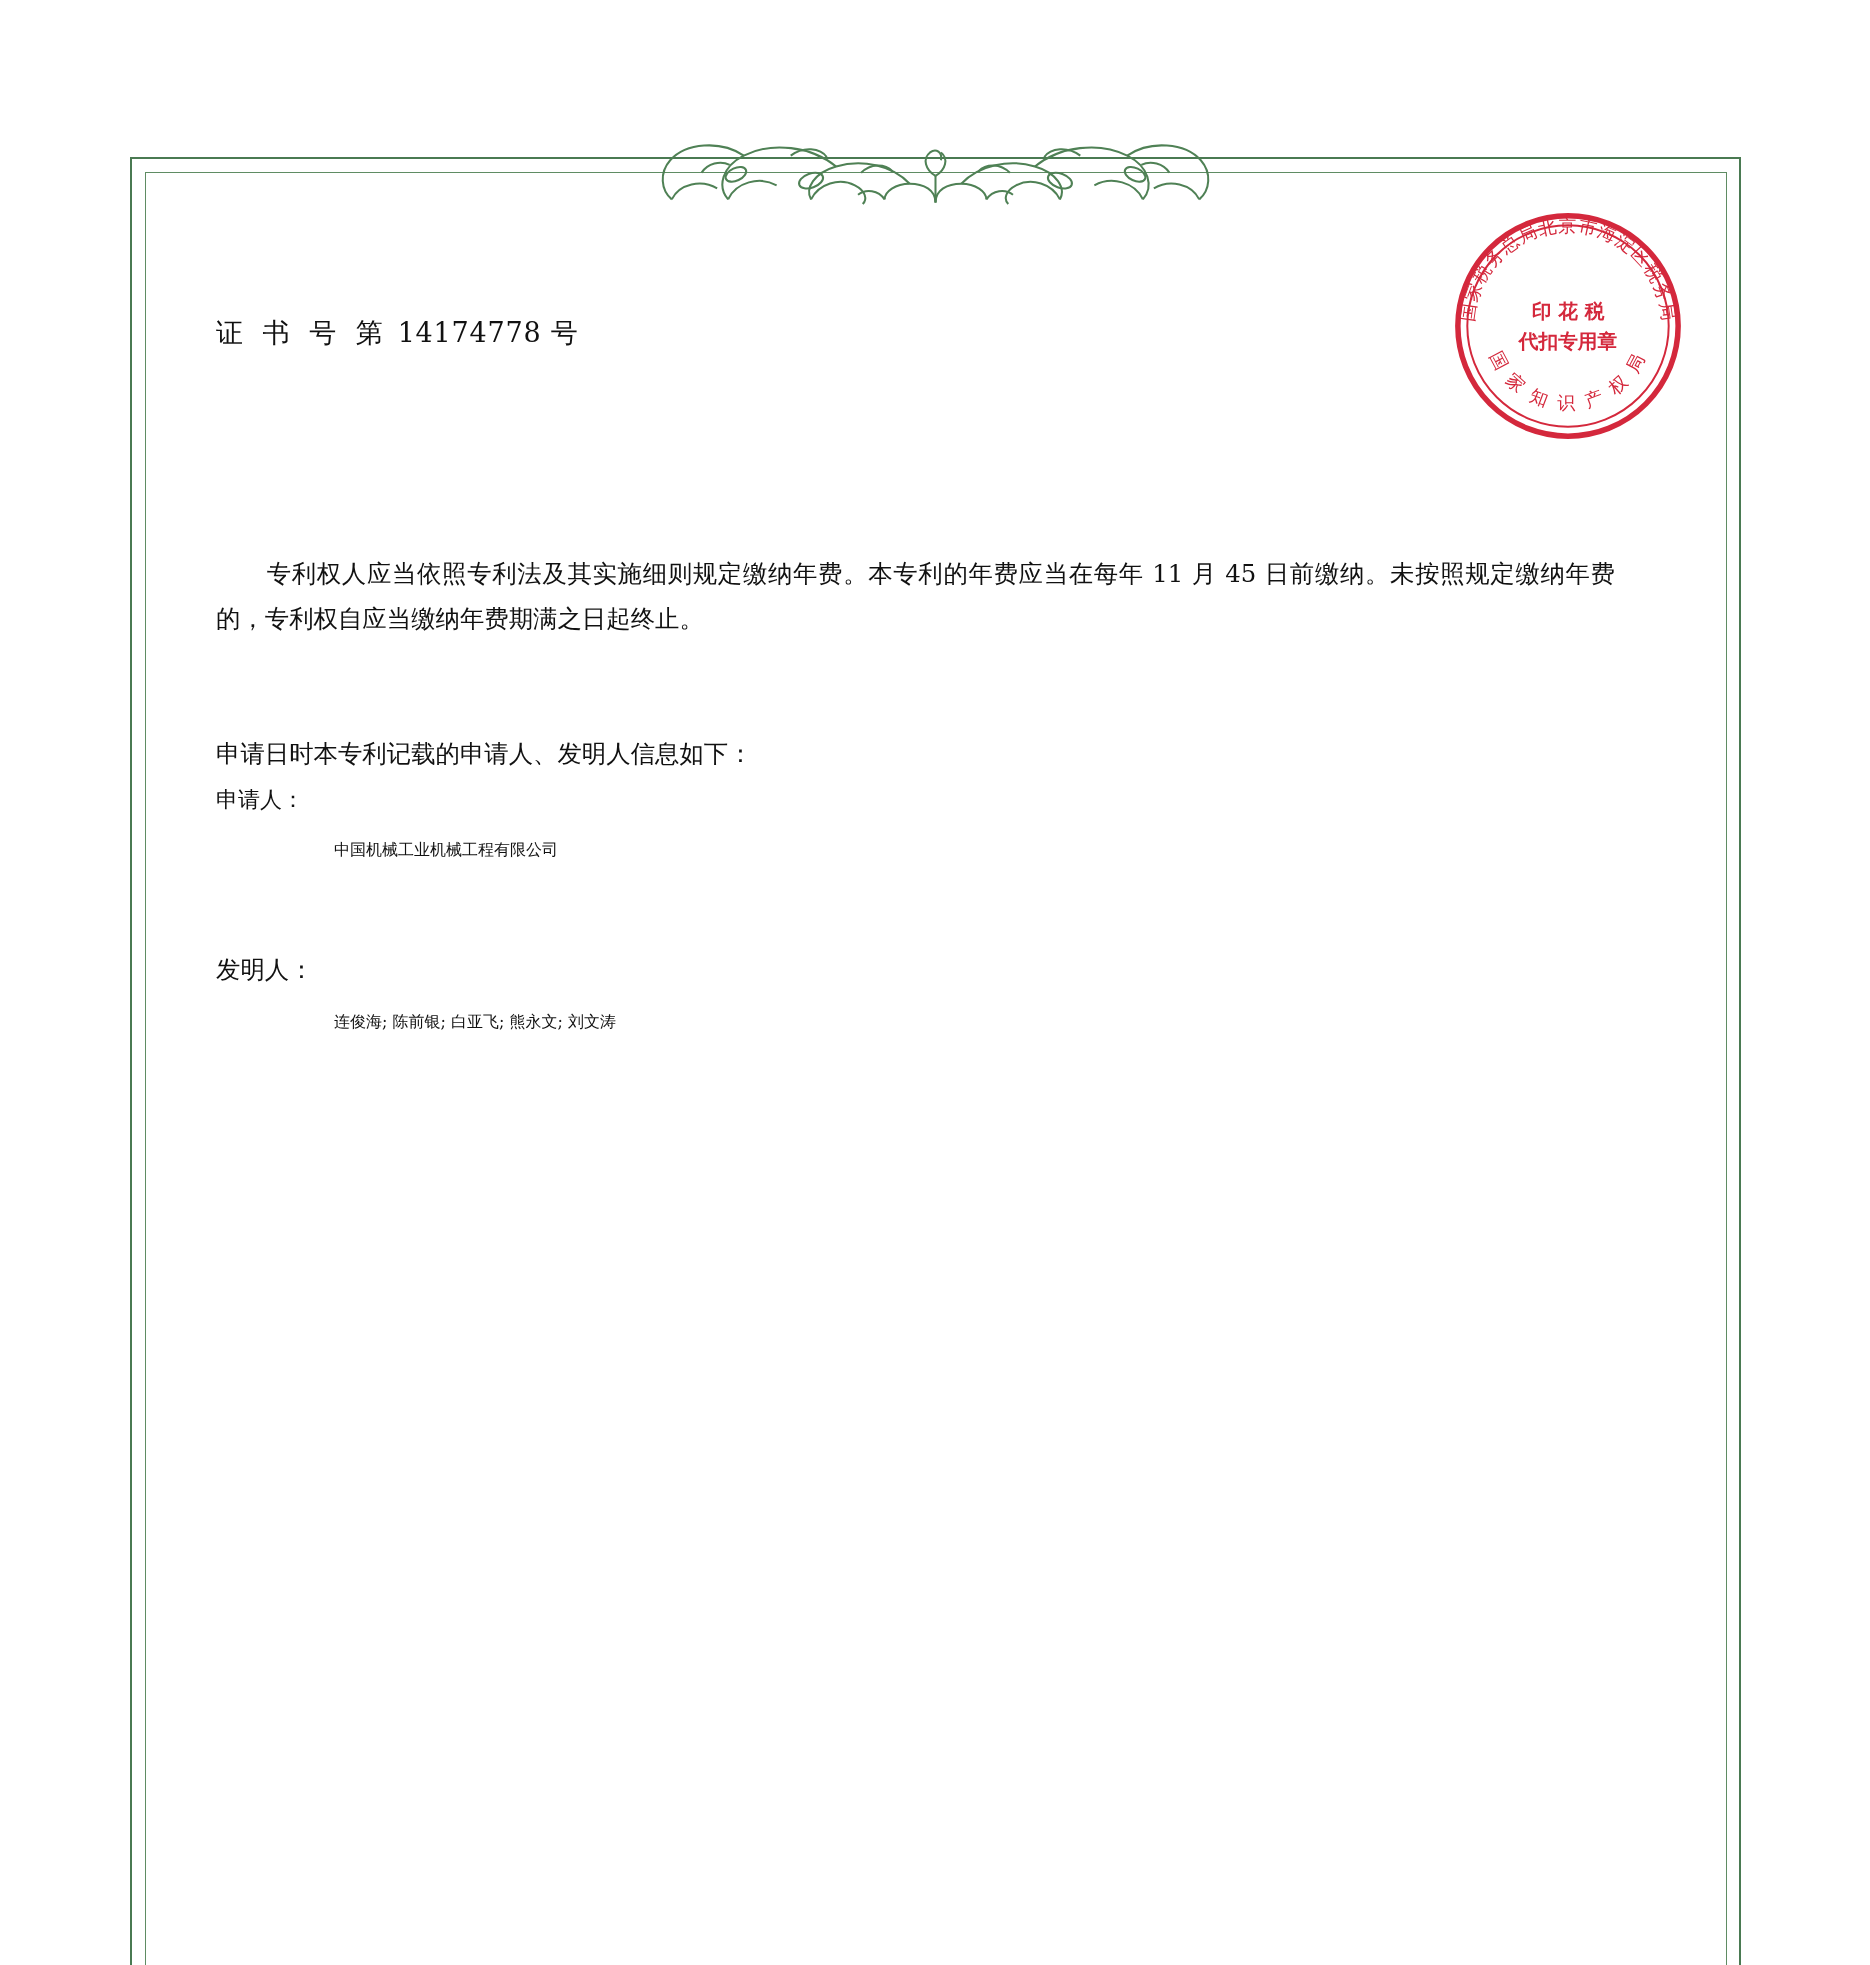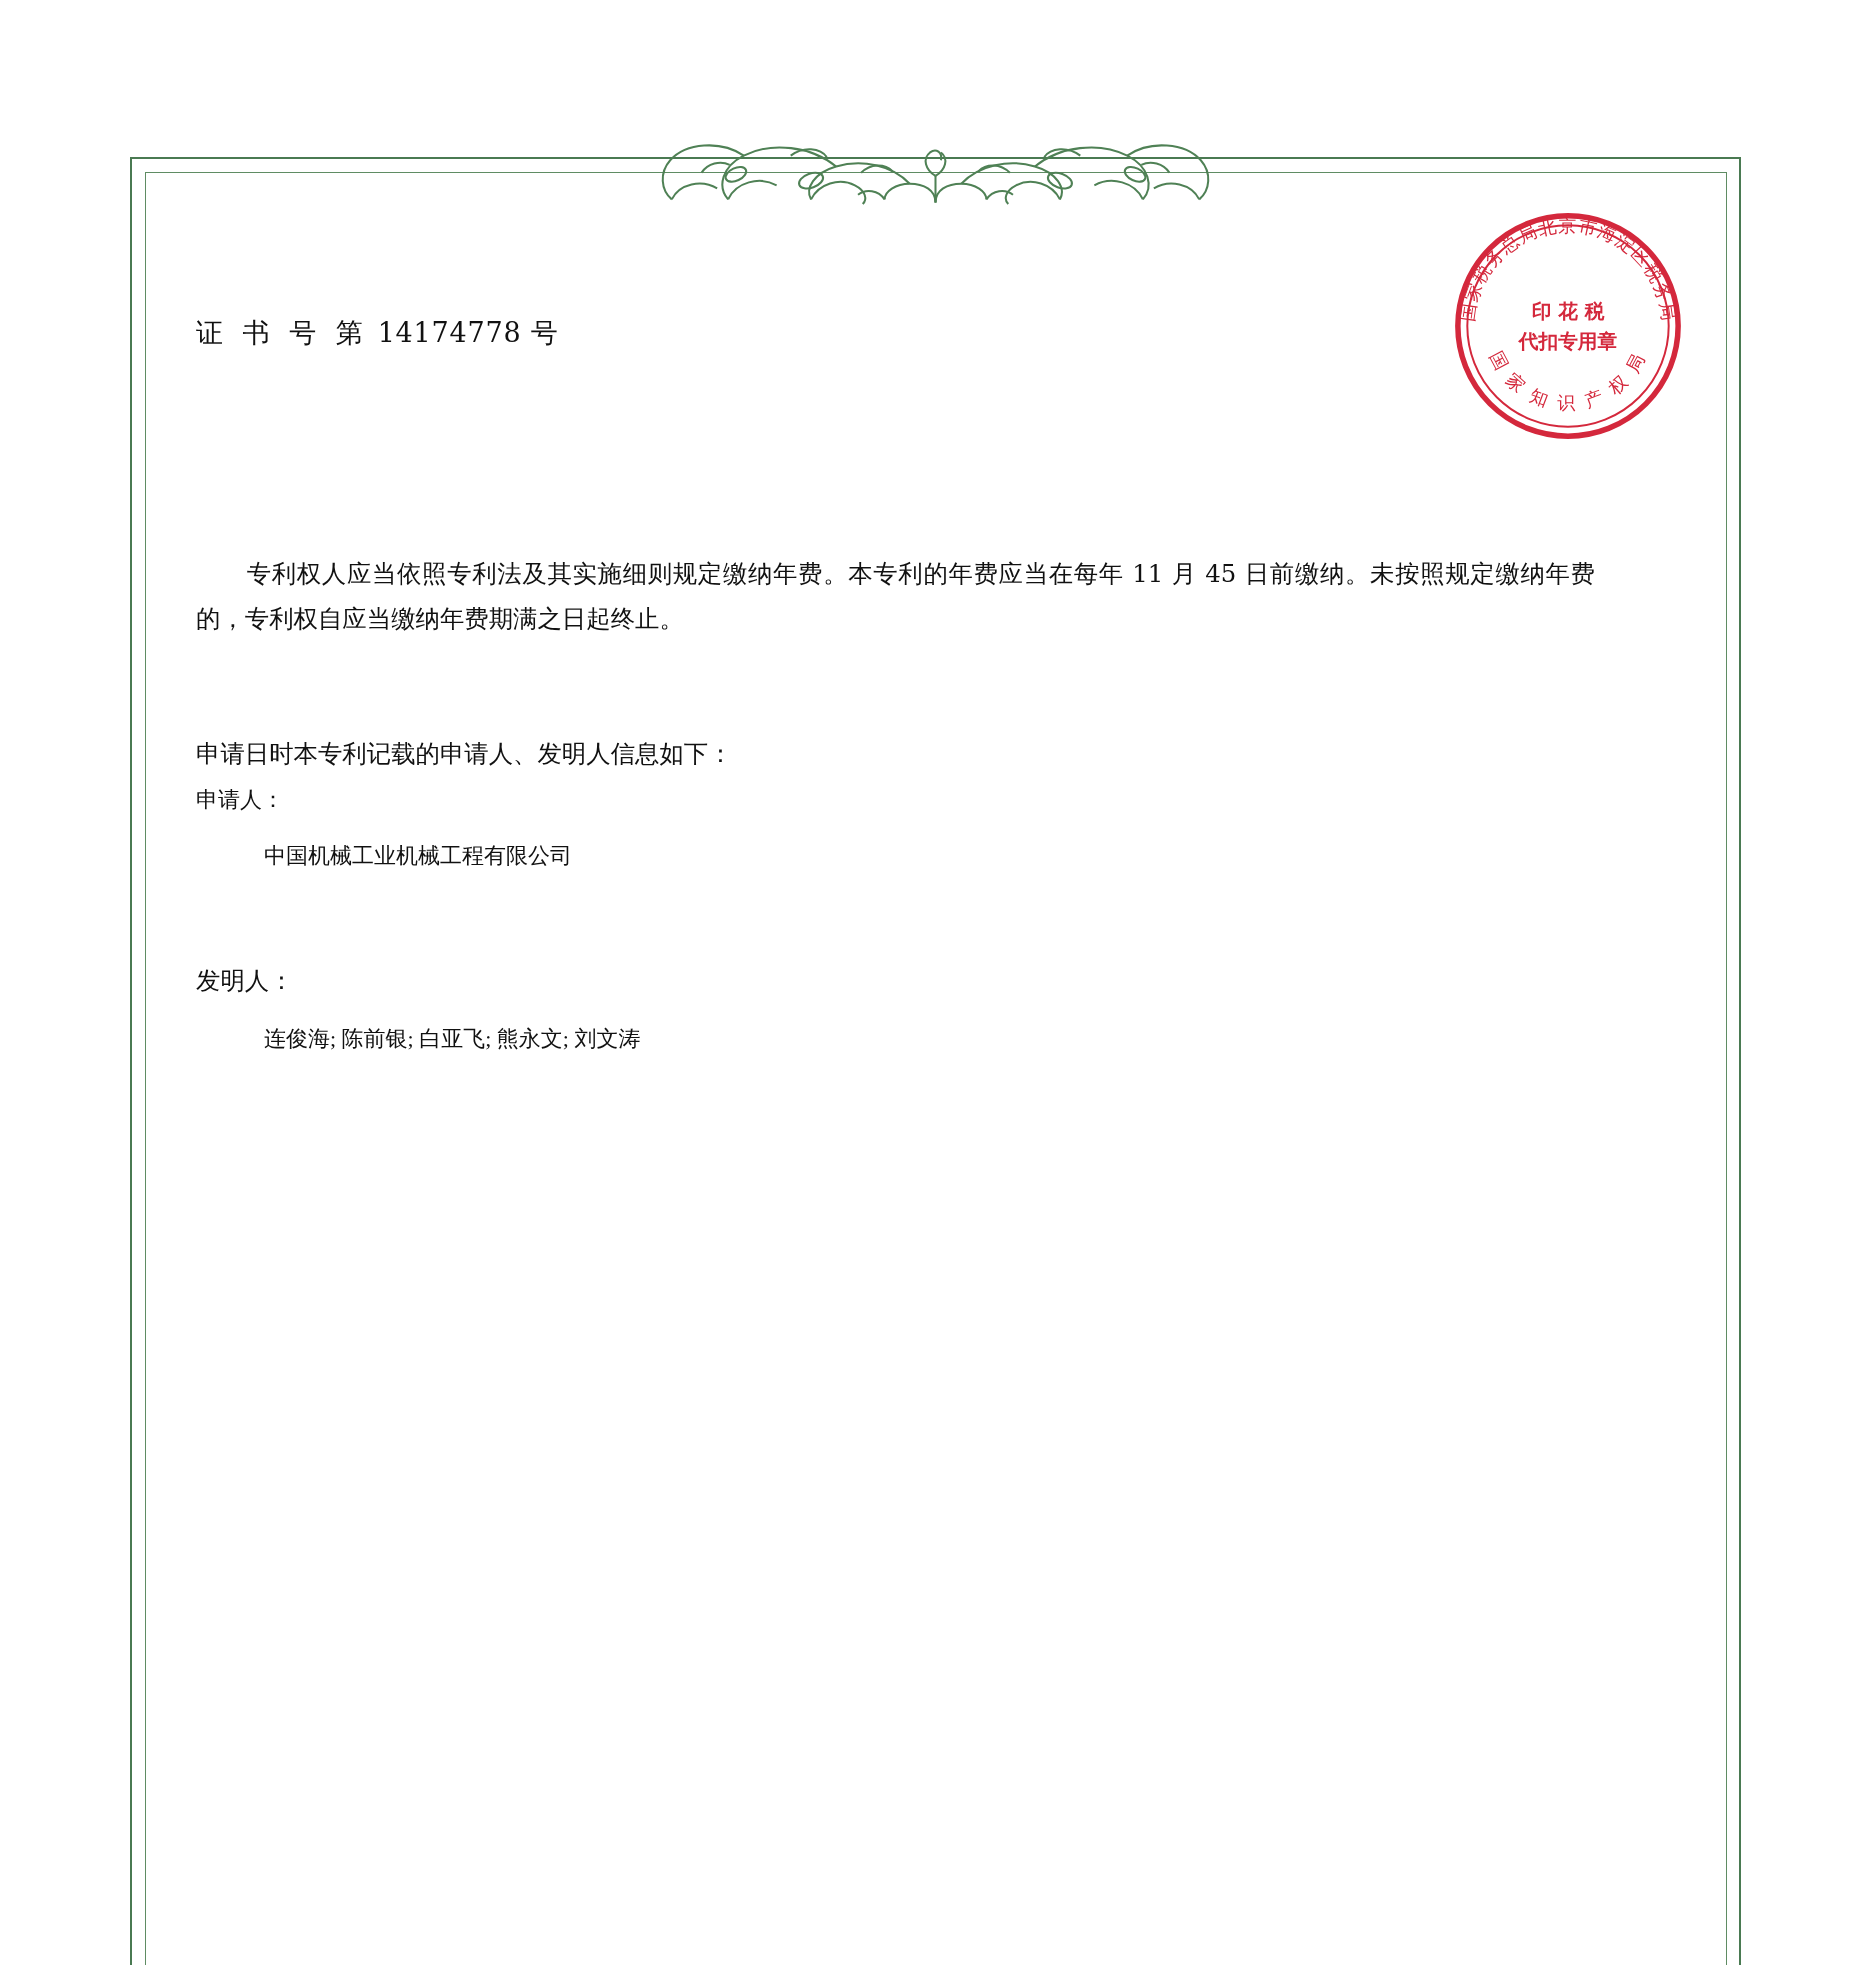--- a/index.html
+++ b/index.html
@@ -55,21 +55,21 @@
     position: absolute;
     left: 1450px;
     top: 208px;
     width: 236px;
     height: 236px;
   }
 
   
   .content {
     position: absolute;
-    left: 196px;
+    left: 216px;
     top: 299px;
     width: 1454px;
     color: #111111;
   }
   .cert-no {
     font-size: 27px;
     letter-spacing: 0.8px;
     margin-top: 15.7px;
     white-space: nowrap;
   }
@@ -92,24 +92,23 @@
     font-size: 24.4px;
     line-height: 1.9;
   }
   .sub-label {
     margin-top: 2px;
     font-size: 22px;
     line-height: 1.9;
   }
   .value-line {
     margin-top: 13.4px;
-    margin-left: 68px;
-    font-size: 22px;
+    margin-left: 118px;
+    font-size: 16px;
     line-height: 1.9;
-    font-family: Liberation Serif, serif;
   }
   .inventor-label {
     margin-top: 82px;
     font-size: 24.4px;
     line-height: 1.9;
   }
 </style>
 </head>
 <body>
 

